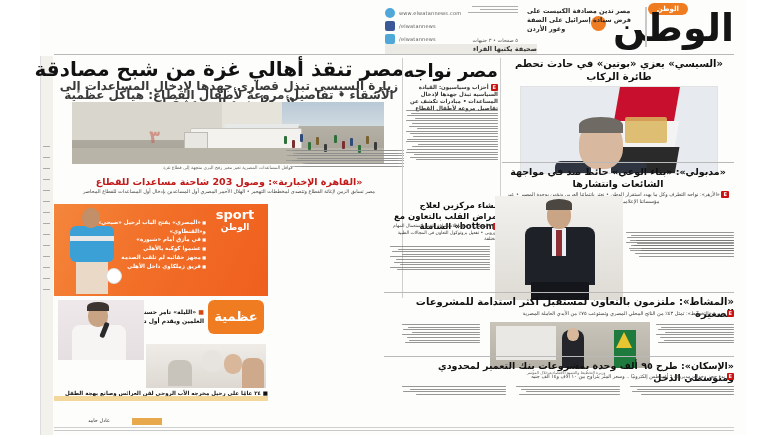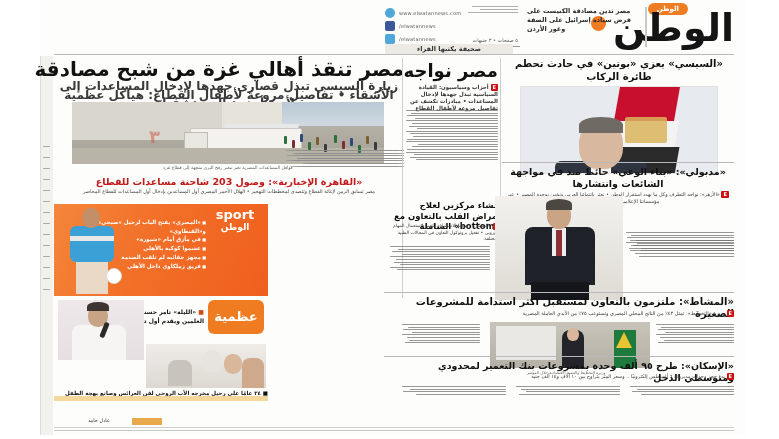--- a/index.html
+++ b/index.html
@@ -53,22 +53,22 @@
 
   
   .social{position:absolute;left:345px;top:8px;width:140px;}
   .social-row{display:flex;flex-direction:row-reverse;align-items:center;gap:4px;margin-bottom:3px;height:10px;}
   .sic{width:10px;height:10px;border-radius:2px;flex:0 0 auto;display:block;}
   .sic.globe{background:#4fa8d8;border-radius:50%;}
   .sic.fb{background:#3b5998;}
   .sic.tw{background:#4fa8d8;border-radius:2px;}
   .social-row span{font-size:5px;color:#5a5a5a;direction:ltr;letter-spacing:.2px;}
   .tagline{
-    position:absolute;left:345px;top:44px;width:128px;height:11px;
-    background:#eceae4;text-align:center;font-size:6.5px;color:#333;line-height:11px;font-weight:bold;
+    position:absolute;left:345px;top:44px;width:152px;height:11px;
+    background:#eceae4;font-size:6.5px;color:#333;line-height:11px;font-weight:bold;
   }
 
   
   .brief{
     position:absolute;left:487px;top:7px;width:120px;height:40px;
     border-right:2px solid #c9c9c9;padding-right:4px;box-sizing:border-box;
   }
   .brief p{margin:0;font-size:6.5px;line-height:9px;color:#2a2a2a;font-weight:bold;text-align:left;}
 
   

